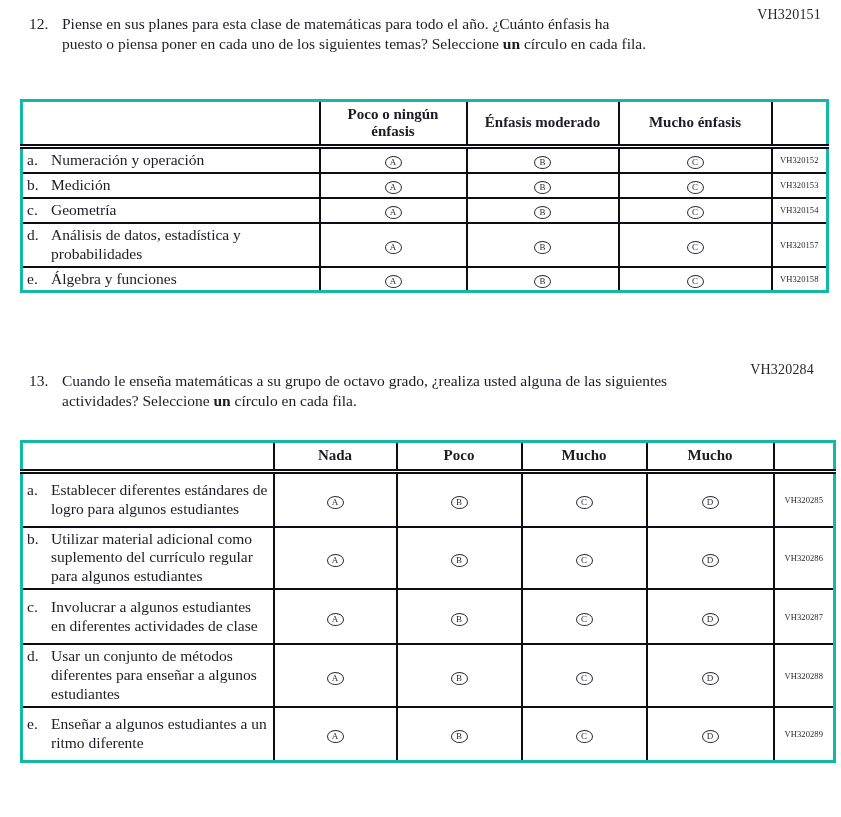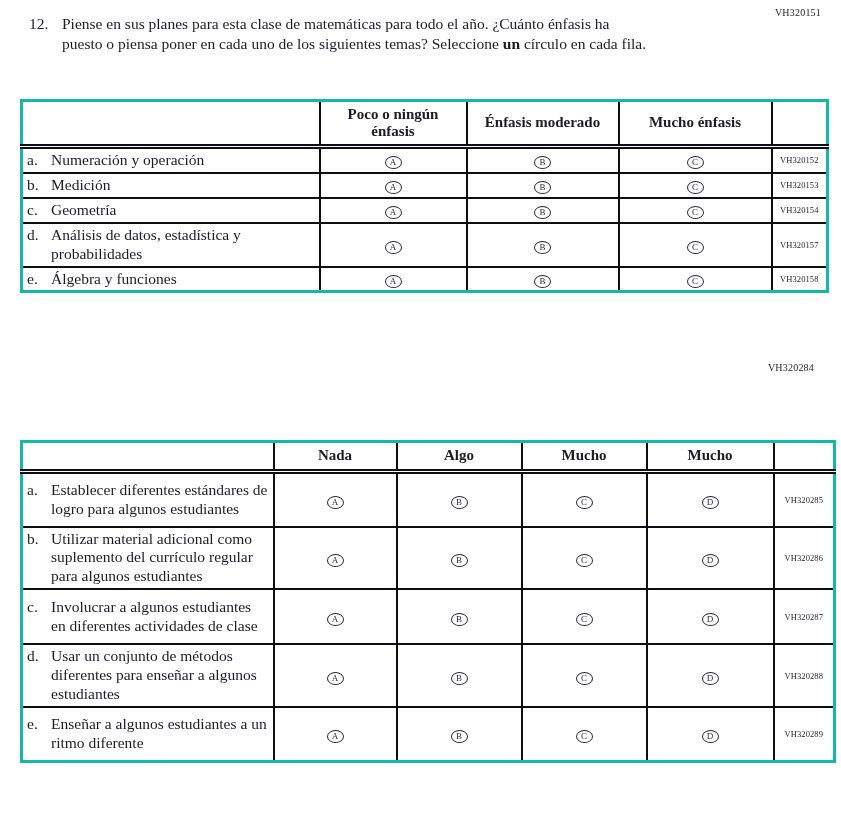--- a/index.html
+++ b/index.html
@@ -7,21 +7,21 @@
   .page {
     position:relative;
     width:841px; height:817px;
     background:#ffffff;
     font-family:"Liberation Serif","DejaVu Serif",serif;
     color:#1c1c26;
     overflow:hidden;
   }
   .vcode {
     position:absolute;
-    font-size:10px;
+    font-size:14px;
     letter-spacing:0.2px;
     color:#26262e;
     font-family:"Liberation Serif",serif;
   }
   #code-q12 { top:7px; right:20px; }
   #code-q13 { top:362px; right:27px; }
 
   .question { position:absolute; display:flex; }
   #q12 { top:14px; left:29px; }
   #q13 { top:371px; left:29px; }
@@ -204,35 +204,39 @@
         <td class="opt"><span class="circle">A</span></td>
         <td class="opt"><span class="circle">B</span></td>
         <td class="opt"><span class="circle">C</span></td>
         <td class="code">VH320158</td>
       </tr>
     </tbody>
   </table>
 
   <span class="vcode" id="code-q13">VH320284</span>
 
+  <div class="question" id="q13">
+    <span class="qnum">13.</span>
+    <span class="qtext"><span>Cuando le enseña matemáticas a su grupo de octavo grado, ¿realiza usted alguna de las siguientes actividades? Seleccione </span><span class="qbold">un</span><span> círculo en cada fila.</span></span>
+  </div>
 
   <table class="t" id="table2">
     <colgroup>
       <col class="c-item">
         <col class="c-o1">
         <col class="c-o2">
         <col class="c-o3">
         <col class="c-o4">
         <col class="c-code">
     </colgroup>
     <thead>
       <tr>
         <th></th>
         <th>Nada</th>
-        <th>Algo</th>
+        <th>Poco</th>
         <th>Mucho</th>
         <th>Mucho</th>
         <th></th>
       </tr>
     </thead>
     <tbody>
       <tr>
         <td class="item">
             <span class="itemflex">
               <span class="letter">a.</span>

